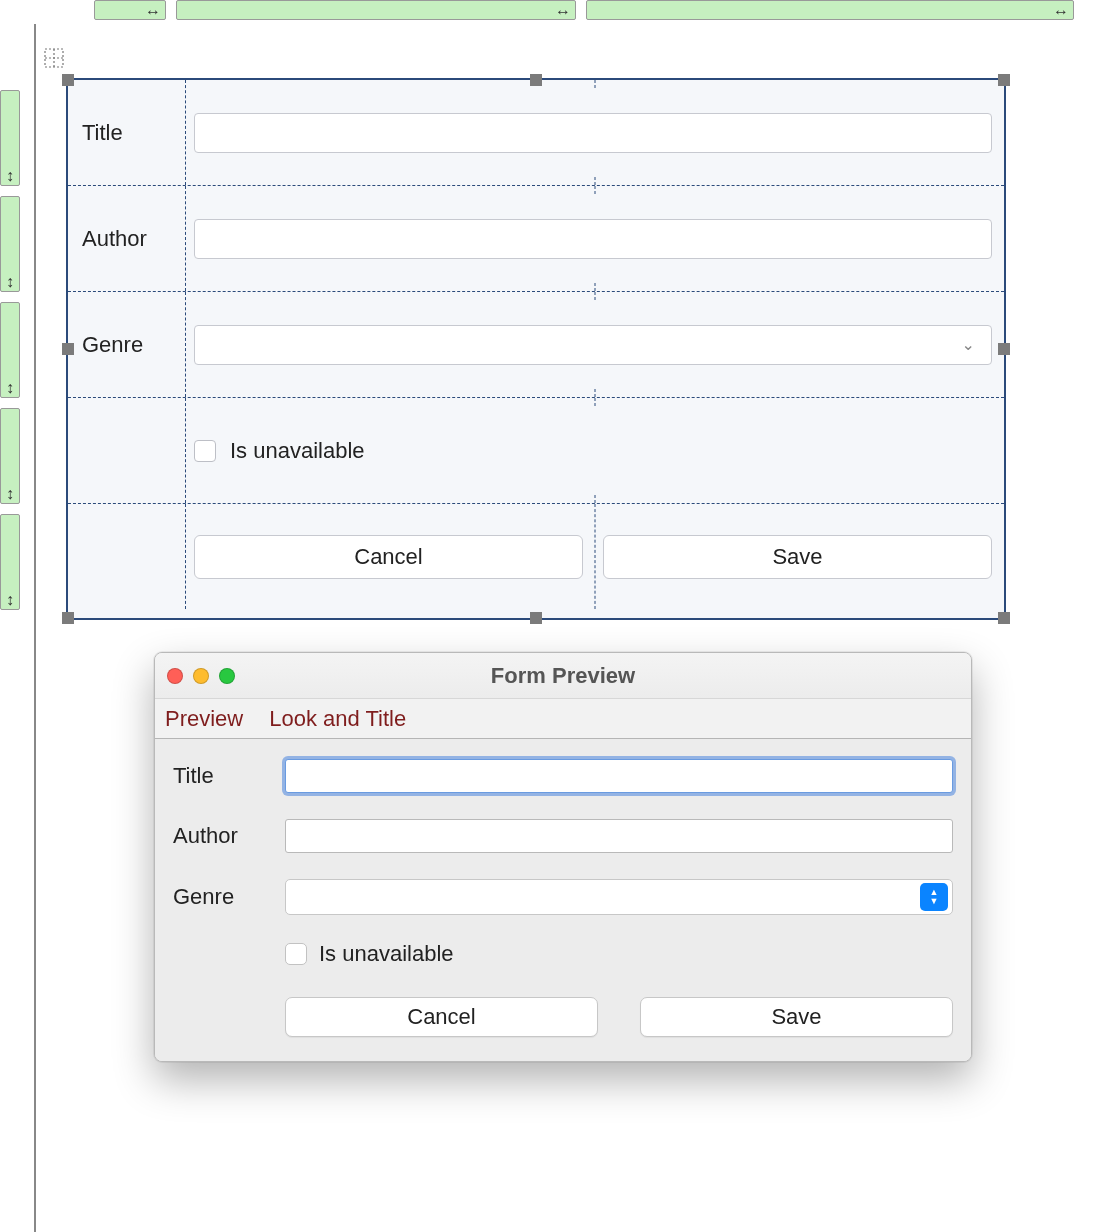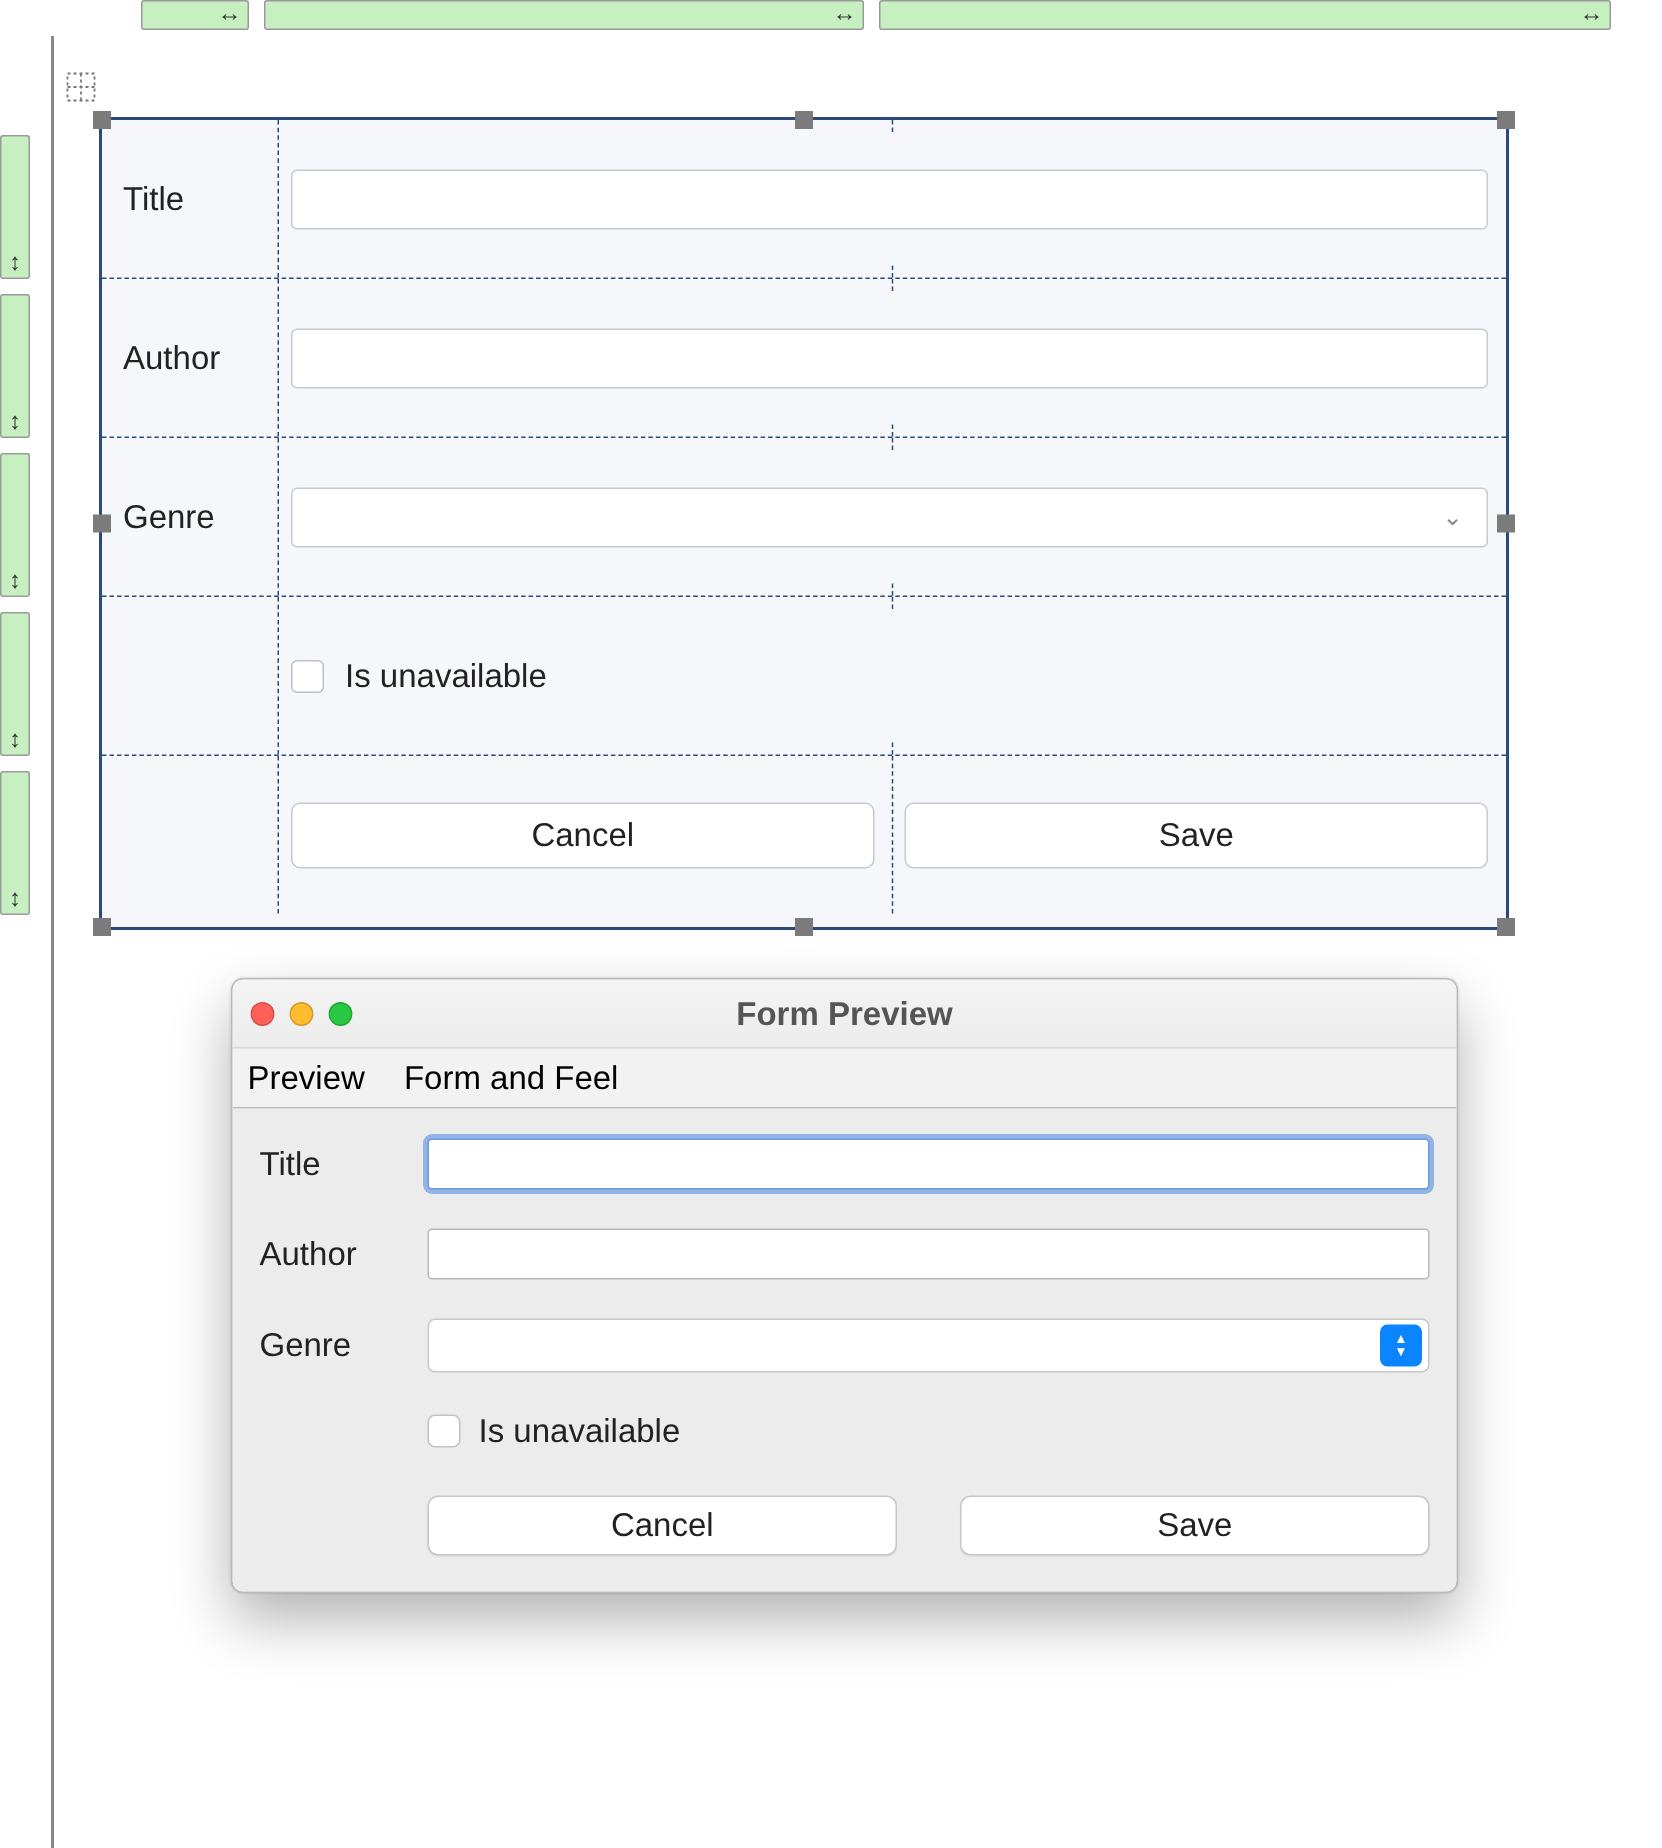--- a/index.html
+++ b/index.html
@@ -244,21 +244,21 @@
     }
     .menubar {
       height: 40px;
       background: #f2f2f2;
       border-bottom: 1px solid #b5b5b5;
       display: flex;
       align-items: center;
       padding: 0 10px;
       gap: 26px;
       font-size: 22px;
-      color: #000000;
+      color: #7f1d1d;
     }
     .menu-item { cursor: default; }
     .form-body {
       padding: 20px 18px 24px 18px;
       background: #ececec;
     }
     .form-row {
       display: flex;
       align-items: center;
       margin-bottom: 26px;
@@ -455,21 +455,21 @@
   <div class="titlebar">
     <div class="traffic">
       <div class="traffic-btn tb-close"></div>
       <div class="traffic-btn tb-min"></div>
       <div class="traffic-btn tb-max"></div>
     </div>
     <div class="title-text">Form Preview</div>
   </div>
   <div class="menubar">
     <span class="menu-item">Preview</span>
-    <span class="menu-item">Form and Feel</span>
+    <span class="menu-item">Look and Title</span>
   </div>
   <div class="form-body">
     <div class="form-row">
       <div class="flabel">Title</div>
       <div class="finput focused"></div>
     </div>
     <div class="form-row">
       <div class="flabel">Author</div>
       <div class="finput"></div>
     </div>

